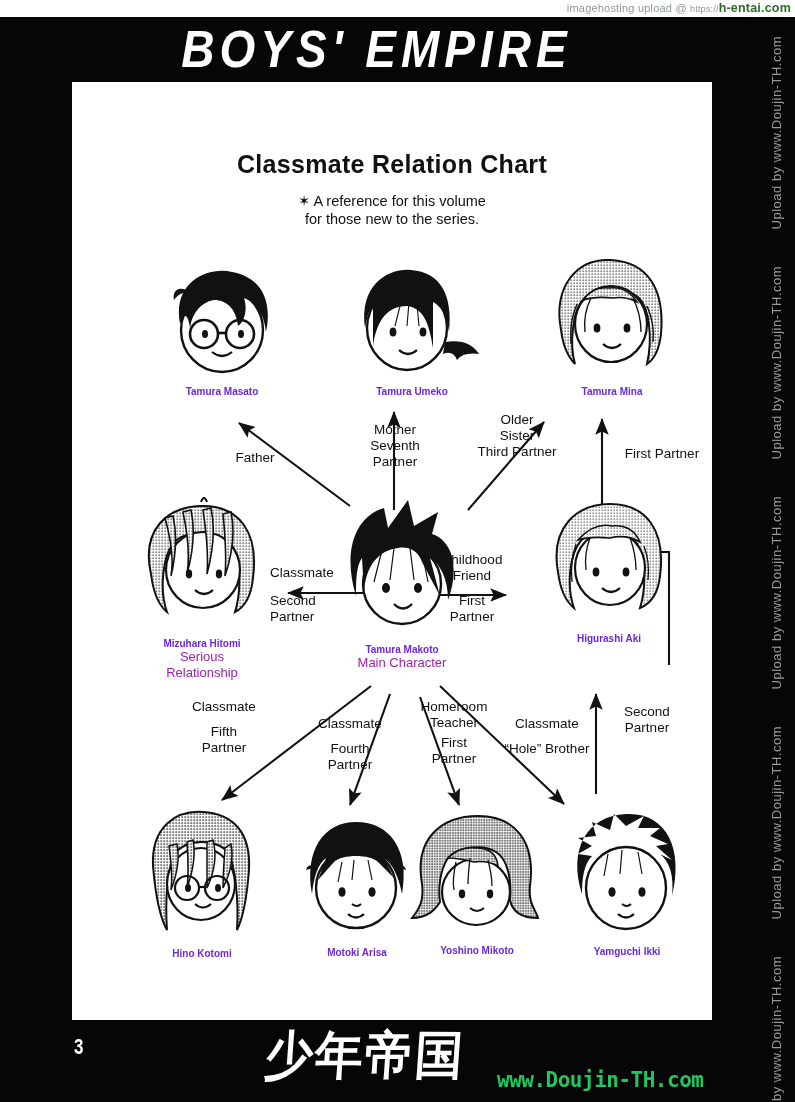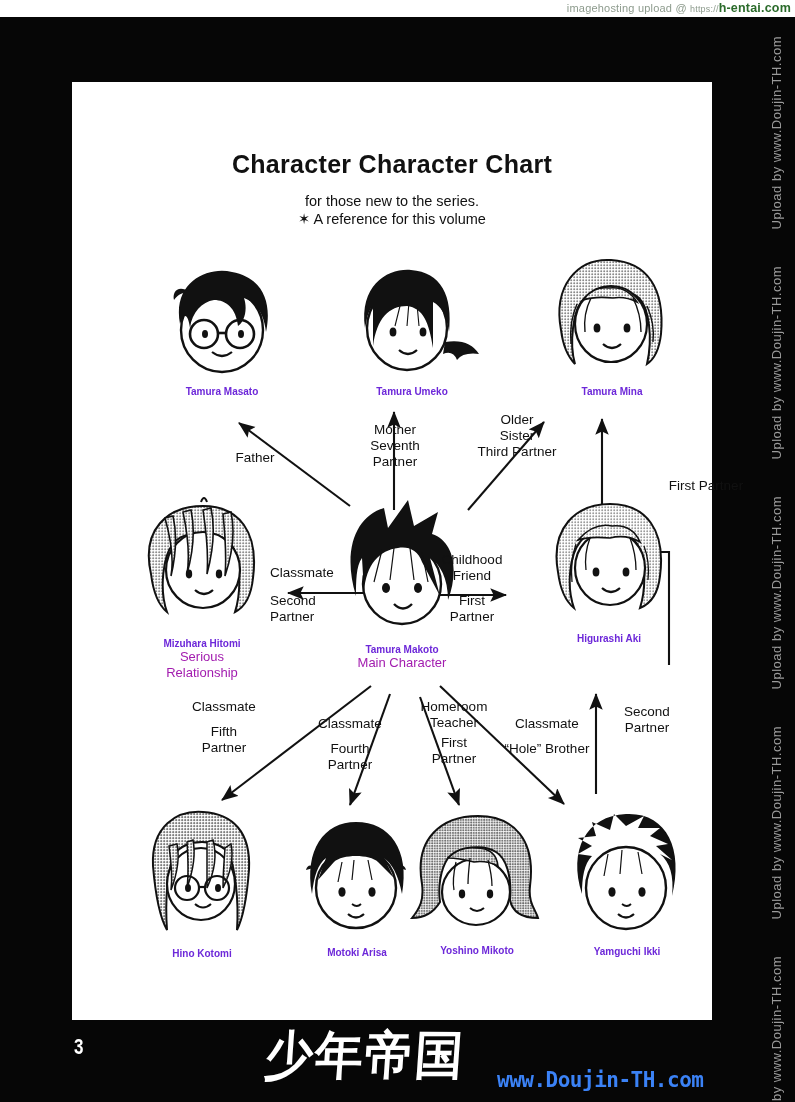--- a/index.html
+++ b/index.html
@@ -31,21 +31,21 @@
   .vwm span{position:absolute;left:8px;white-space:nowrap;color:#9a9a9a;font-size:13px;
     font-family:"Liberation Sans",sans-serif;
     writing-mode:vertical-rl;transform:rotate(180deg);letter-spacing:.5px;}
 
   
   .footer{position:absolute;left:0;bottom:0;width:795px;height:82px;}
   .pagenum{position:absolute;left:74px;top:18px;color:#fff;font-weight:700;font-size:17px;
     font-family:"Liberation Sans",sans-serif;transform:scaleY(1.25);}
   .jptitle{position:absolute;left:265px;top:4px;color:#fff;font-size:48px;font-weight:700;
     font-family:"DejaVu Sans",sans-serif;letter-spacing:2px;transform:skewX(-4deg) scaleY(1.08);}
-  .dmark{position:absolute;left:497px;top:48px;color:#3b82f6;font-size:21px;font-weight:700;
+  .dmark{position:absolute;left:497px;top:48px;color:#22c55e;font-size:21px;font-weight:700;
     font-family:"DejaVu Sans Mono",monospace;letter-spacing:-.5px;}
 
   
   .ptitle{position:absolute;left:0;top:68px;width:640px;text-align:center;
     font-size:25px;font-weight:700;color:#111;letter-spacing:.3px;}
   .psub{position:absolute;left:0;top:110px;width:640px;text-align:center;
     font-size:14.5px;color:#111;line-height:18px;}
 
   
   .node{position:absolute;text-align:center;}
@@ -63,27 +63,30 @@
 <body>
 
 <div id="page">
 
   <div class="hostbar">
     <div class="ht"><span>imagehosting upload @ </span><span class="sm">https://</span><b>h-entai.com</b></div>
   </div>
 
   <div class="frame">
 
+    <div class="banner">
+      <div class="btitle">BOYS' EMPIRE</div>
+    </div>
 
     <div class="panel">
 
-      <div class="ptitle">Character Character Chart</div>
+      <div class="ptitle">Classmate Relation Chart</div>
       <div class="psub">
+        <div>✶ A reference for this volume</div>
         <div>for those new to the series.</div>
-        <div>✶ A reference for this volume</div>
       </div>
 
       <svg class="edges" viewBox="0 0 640 938">
         <defs>
           <marker id="ah" markerWidth="9" markerHeight="9" refX="7.5" refY="3.2" orient="auto" markerUnits="strokeWidth">
             <path d="M0,0 L8,3.2 L0,6.4 L1.6,3.2 z" fill="#111"></path>
           </marker>
         </defs>
         <g stroke="#111" stroke-width="2.1" fill="none" marker-end="url(#ah)">
 
@@ -178,21 +181,21 @@
         <div>Seventh</div>
         <div>Partner</div>
       </div>
 
       <div class="rel" style="left:385px;top:330px;width:120px;">
         <div>Older</div>
         <div>Sister</div>
         <div>Third Partner</div>
       </div>
 
-      <div class="rel" style="left:530px;top:396px;width:120px;margin-left:44px;">
+      <div class="rel" style="left:530px;top:364px;width:120px;">
         <div>First Partner</div>
       </div>
 
       <div class="node" style="left:35px;top:412px;width:190px;">
         <div class="face">
           <svg width="155" height="140" viewBox="0 0 155 140" aria-hidden="true">
             <defs>
               <pattern id="tone2" width="3" height="3" patternUnits="userSpaceOnUse">
                 <rect width="3" height="3" fill="#fff"></rect>
                   <circle cx="1.2" cy="1.2" r="1.05" fill="#8f8f8f"></circle>

